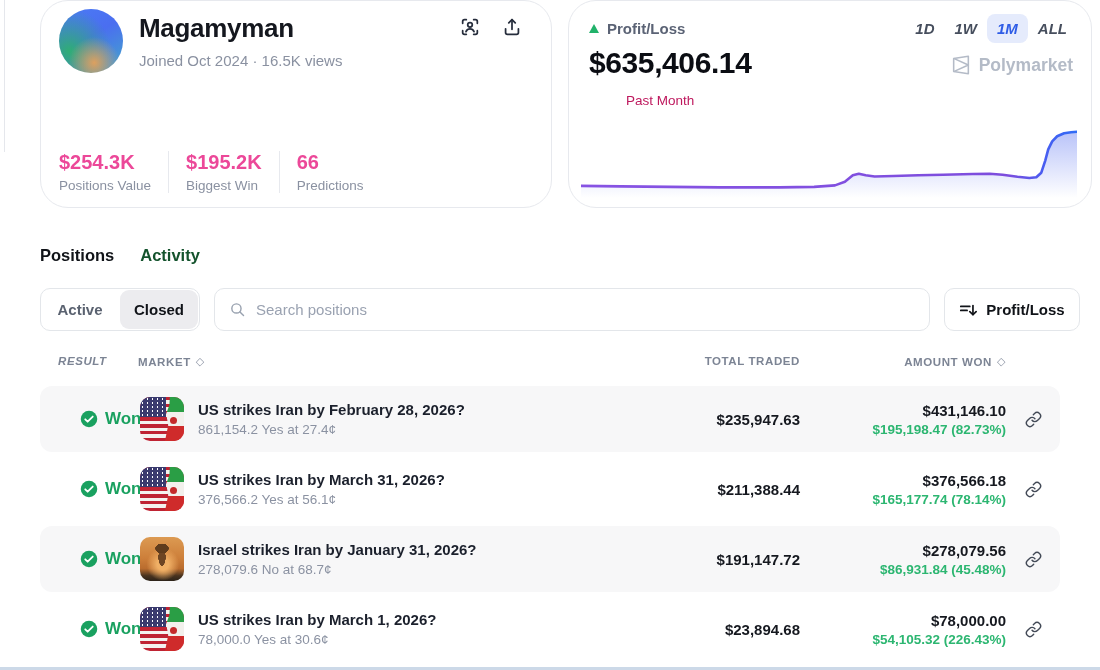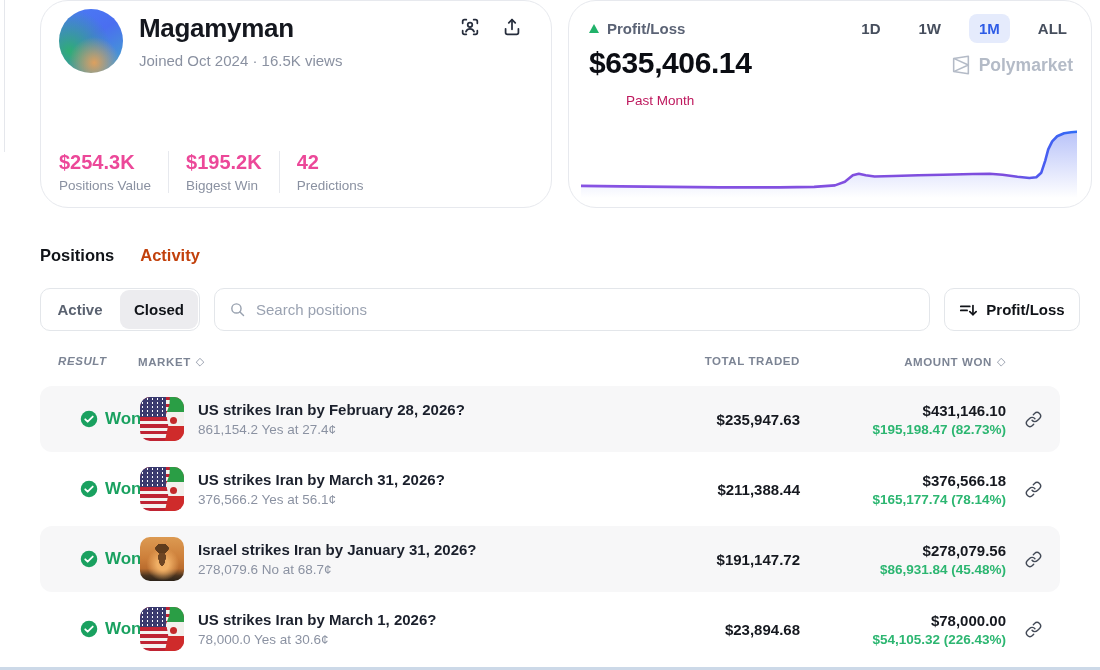--- a/index.html
+++ b/index.html
@@ -30,35 +30,35 @@
   .stats { position:absolute; left:18px; bottom:14px; display:flex; align-items:center; }
   .stat { padding-right:17px; }
   .stat .sv { font-size:20px; font-weight:700; color:#ec4899; }
   .stat .sl { font-size:13.5px; color:#8a91a1; margin-top:4px; }
   .stat-div { width:1px; height:42px; background:#e7e9ee; margin-right:17px; }
 
   
   .pnl-head { position:absolute; left:20px; right:14px; top:13px; display:flex; justify-content:space-between; align-items:flex-start; }
   .pnl-label { display:flex; align-items:center; gap:8px; font-size:15px; font-weight:600; color:#5b6375; padding-top:6px; }
   .tri-up { width:0; height:0; border-left:5.5px solid transparent; border-right:5.5px solid transparent; border-bottom:9px solid #21b26a; }
-  .ranges { display:flex; align-items:center; gap:18px; }
+  .ranges { display:flex; align-items:center; gap:0;font-style:italic; }
   .range { font-size:15px; font-weight:700; color:#464e5d; padding:6px 10px; border-radius:8px; cursor:pointer; }
   .range.active { color:#2e5ce6; background:#e5ebfc; }
   .pnl-value { position:absolute; left:20px; top:45px; font-size:30px; font-weight:700; letter-spacing:-0.4px; color:#0b0d13; }
   .pnl-period { position:absolute; left:20px; top:92px; font-size:13.5px; color:#be185d;margin-left:37px; }
   .watermark { position:absolute; right:18px; top:53px; display:flex; align-items:center; gap:7px; color:#b4bbc7; }
   .watermark .wm-text { font-size:17.5px; font-weight:700; }
   .spark { position:absolute; left:12px; right:14px; top:111px; height:86px; }
   .spark svg { width:100%; height:100%; display:block; }
 
   
   .tabs { position:absolute; left:40px; top:246px; display:flex; gap:26px; }
   .tab { font-size:16.5px; font-weight:700; cursor:pointer; }
   .tab.active { color:#101318; }
-  .tab.inactive { color:#c2410c; }
+  .tab.inactive { color:#14532d; }
 
   
   .segmented { position:absolute; left:40px; top:288px; width:160px; height:43px; border:1px solid #e3e6ea; border-radius:10px; display:flex; overflow:hidden; background:#fff; }
   .seg { flex:1; display:flex; align-items:center; justify-content:center; font-size:15px; font-weight:700; cursor:pointer; }
   .seg.off { color:#5a6270; }
   .seg.on { color:#101318; background:#ececef; border-radius:9px; margin:1px; }
   .searchbox { position:absolute; left:214px; top:288px; width:716px; height:43px; border:1px solid #e3e6ea; border-radius:10px; display:flex; align-items:center; padding:0 14px; background:#fff; }
   .searchbox input { border:none; outline:none; flex:1; margin-left:10px; font-size:15px; font-family:"Liberation Sans",sans-serif; color:#2a3140; background:transparent; }
   .searchbox input::placeholder { color:#9aa2b1; }
   .sortbtn { position:absolute; left:944px; top:288px; width:136px; height:43px; border:1px solid #e3e6ea; border-radius:10px; display:flex; align-items:center; justify-content:center; gap:9px; font-size:15px; font-weight:700; color:#101318; background:#fff; cursor:pointer; }
@@ -143,21 +143,21 @@
         <div class="sv">$254.3K</div>
         <div class="sl">Positions Value</div>
       </div>
       <div class="stat-div"></div>
       <div class="stat">
         <div class="sv">$195.2K</div>
         <div class="sl">Biggest Win</div>
       </div>
       <div class="stat-div"></div>
       <div class="stat">
-        <div class="sv">42</div>
+        <div class="sv">66</div>
         <div class="sl">Predictions</div>
       </div>
     </div>
   </div>
 
   <div class="card pnl-card">
     <div class="pnl-head">
       <div class="pnl-label">
         <span class="tri-up"></span>
         <span>Profit/Loss</span>

